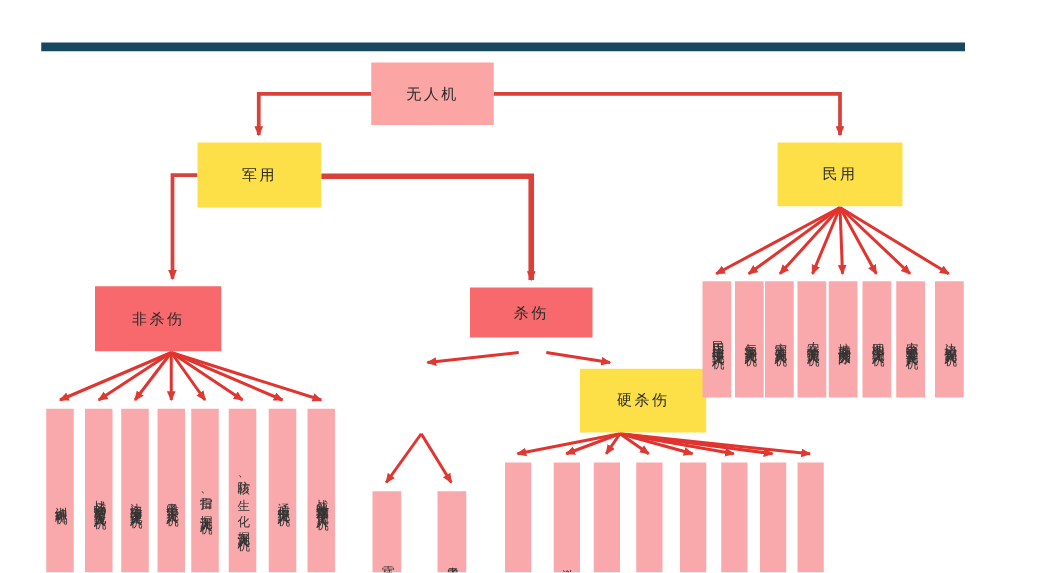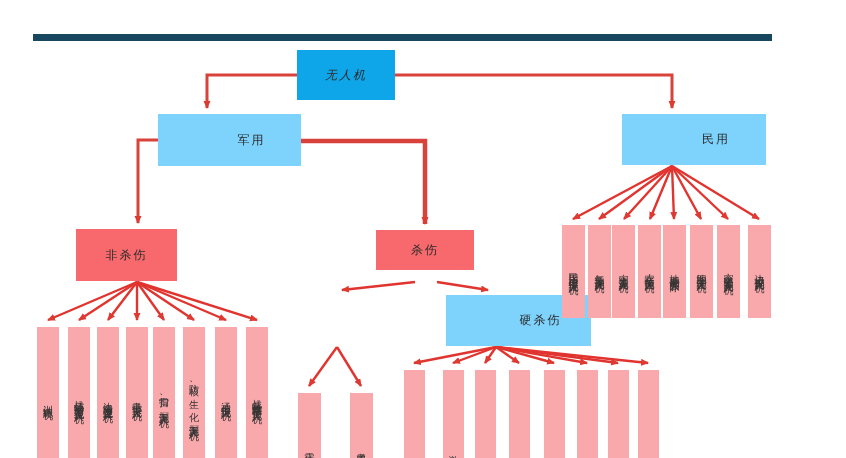--- a/index.html
+++ b/index.html
@@ -8,31 +8,31 @@
     font-family:"DejaVu Sans",sans-serif;
   }
   .topbar{position:absolute;left:33px;top:34px;width:739px;height:7px;background:#17485f;}
   svg.connectors{position:absolute;left:0;top:0;pointer-events:none;}
 
   
   .pbox{
     position:absolute;display:flex;align-items:center;justify-content:center;
     font-size:12px;letter-spacing:2px;color:#2b2b2b;
   }
-  .pink-light{background:#0ea5e9;font-style:italic;}
+  .pink-light{background:#fca5a5;}
   .red{background:#f7696c;}
-  .bluegray{background:#7dd3fc;padding-left:44px;}
+  .bluegray{background:#fde047;}
 
   .box-root    {left:297px;top:50px; width:98px; height:50px;}
   .box-military{left:158px;top:114px;width:99px; height:52px;}
   .box-civil   {left:622px;top:114px;width:100px;height:51px;}
   .box-nonlethal{left:76px;top:229px;width:101px;height:52px;}
   .box-lethal  {left:376px;top:230px;width:98px; height:40px;}
   .box-soft    {left:287px;top:295px;width:100px;height:51px;}
-  .box-hard    {left:446px;top:295px;width:101px;height:51px;}
+  .box-hard    {left:464px;top:295px;width:101px;height:51px;}
 
   
   .leaf{
     position:absolute;background:#f9a9ab;display:flex;align-items:center;justify-content:center;
     overflow:hidden;
   }
   .leaf span{
     writing-mode:vertical-rl;text-orientation:upright;
     font-size:10px;letter-spacing:1.5px;line-height:1.1;color:#333;white-space:nowrap;
   }

